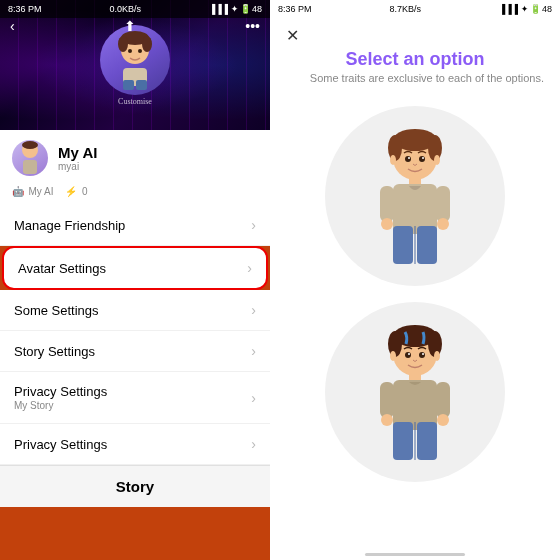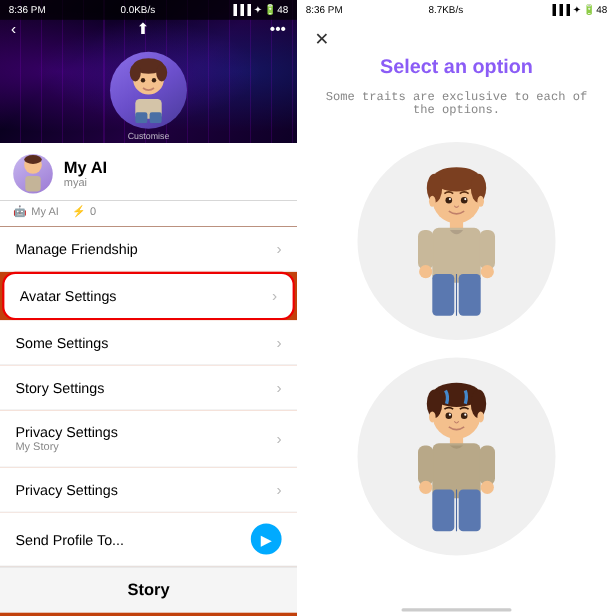--- a/index.html
+++ b/index.html
@@ -87,26 +87,27 @@
     }
 
     .nav-icon {
       color: #fff;
       font-size: 14px;
       cursor: pointer;
     }
 
     .avatar-header {
       position: absolute;
-      bottom: 2px;
+      bottom: 24px;
       left: 50%;
       transform: translateX(-50%);
       display: flex;
       flex-direction: column;
       align-items: center;
+      font-family: Liberation Serif, serif;
     }
 
     .avatar-bitmoji-large {
       width: 70px;
       height: 70px;
       border-radius: 50%;
       background: linear-gradient(145deg, #8B6FE8 0%, #6B4FCB 50%, #4A3A9A 100%);
       display: flex;
       align-items: center;
       justify-content: center;
@@ -284,23 +285,22 @@
     .select-title {
       font-size: 18px;
       font-weight: 700;
       color: #8b5cf6;
       text-align: center;
     }
 
     .select-subtitle {
       font-size: 11px;
       color: #888;
-      text-align: center;
-      margin-top: 12px;
-      font-family: Liberation Mono, monospace;
+      text-align: right;
+      margin-top: 2px;
     }
 
     .options-container {
       flex: 1;
       display: flex;
       flex-direction: column;
       align-items: center;
       padding: 16px;
       gap: 16px;
       overflow: hidden;
@@ -450,26 +450,20 @@
       <span class="menu-chevron">›</span>
     </div>
 
     <div class="menu-item">
       <div class="menu-item-left">
         <span class="menu-item-text">Privacy Settings</span>
       </div>
       <span class="menu-chevron">›</span>
     </div>
 
-    <div class="menu-item-send">
-      <span class="menu-item-text">Send Profile To...</span>
-      <div class="send-btn">
-        <span>▶</span>
-      </div>
-    </div>
 
     <div class="done-btn">Story</div>
 
   </div>
 </div>
 
 <div class="right-panel">
 
   <div class="status-bar-right">
     <span>8:36 PM</span>

